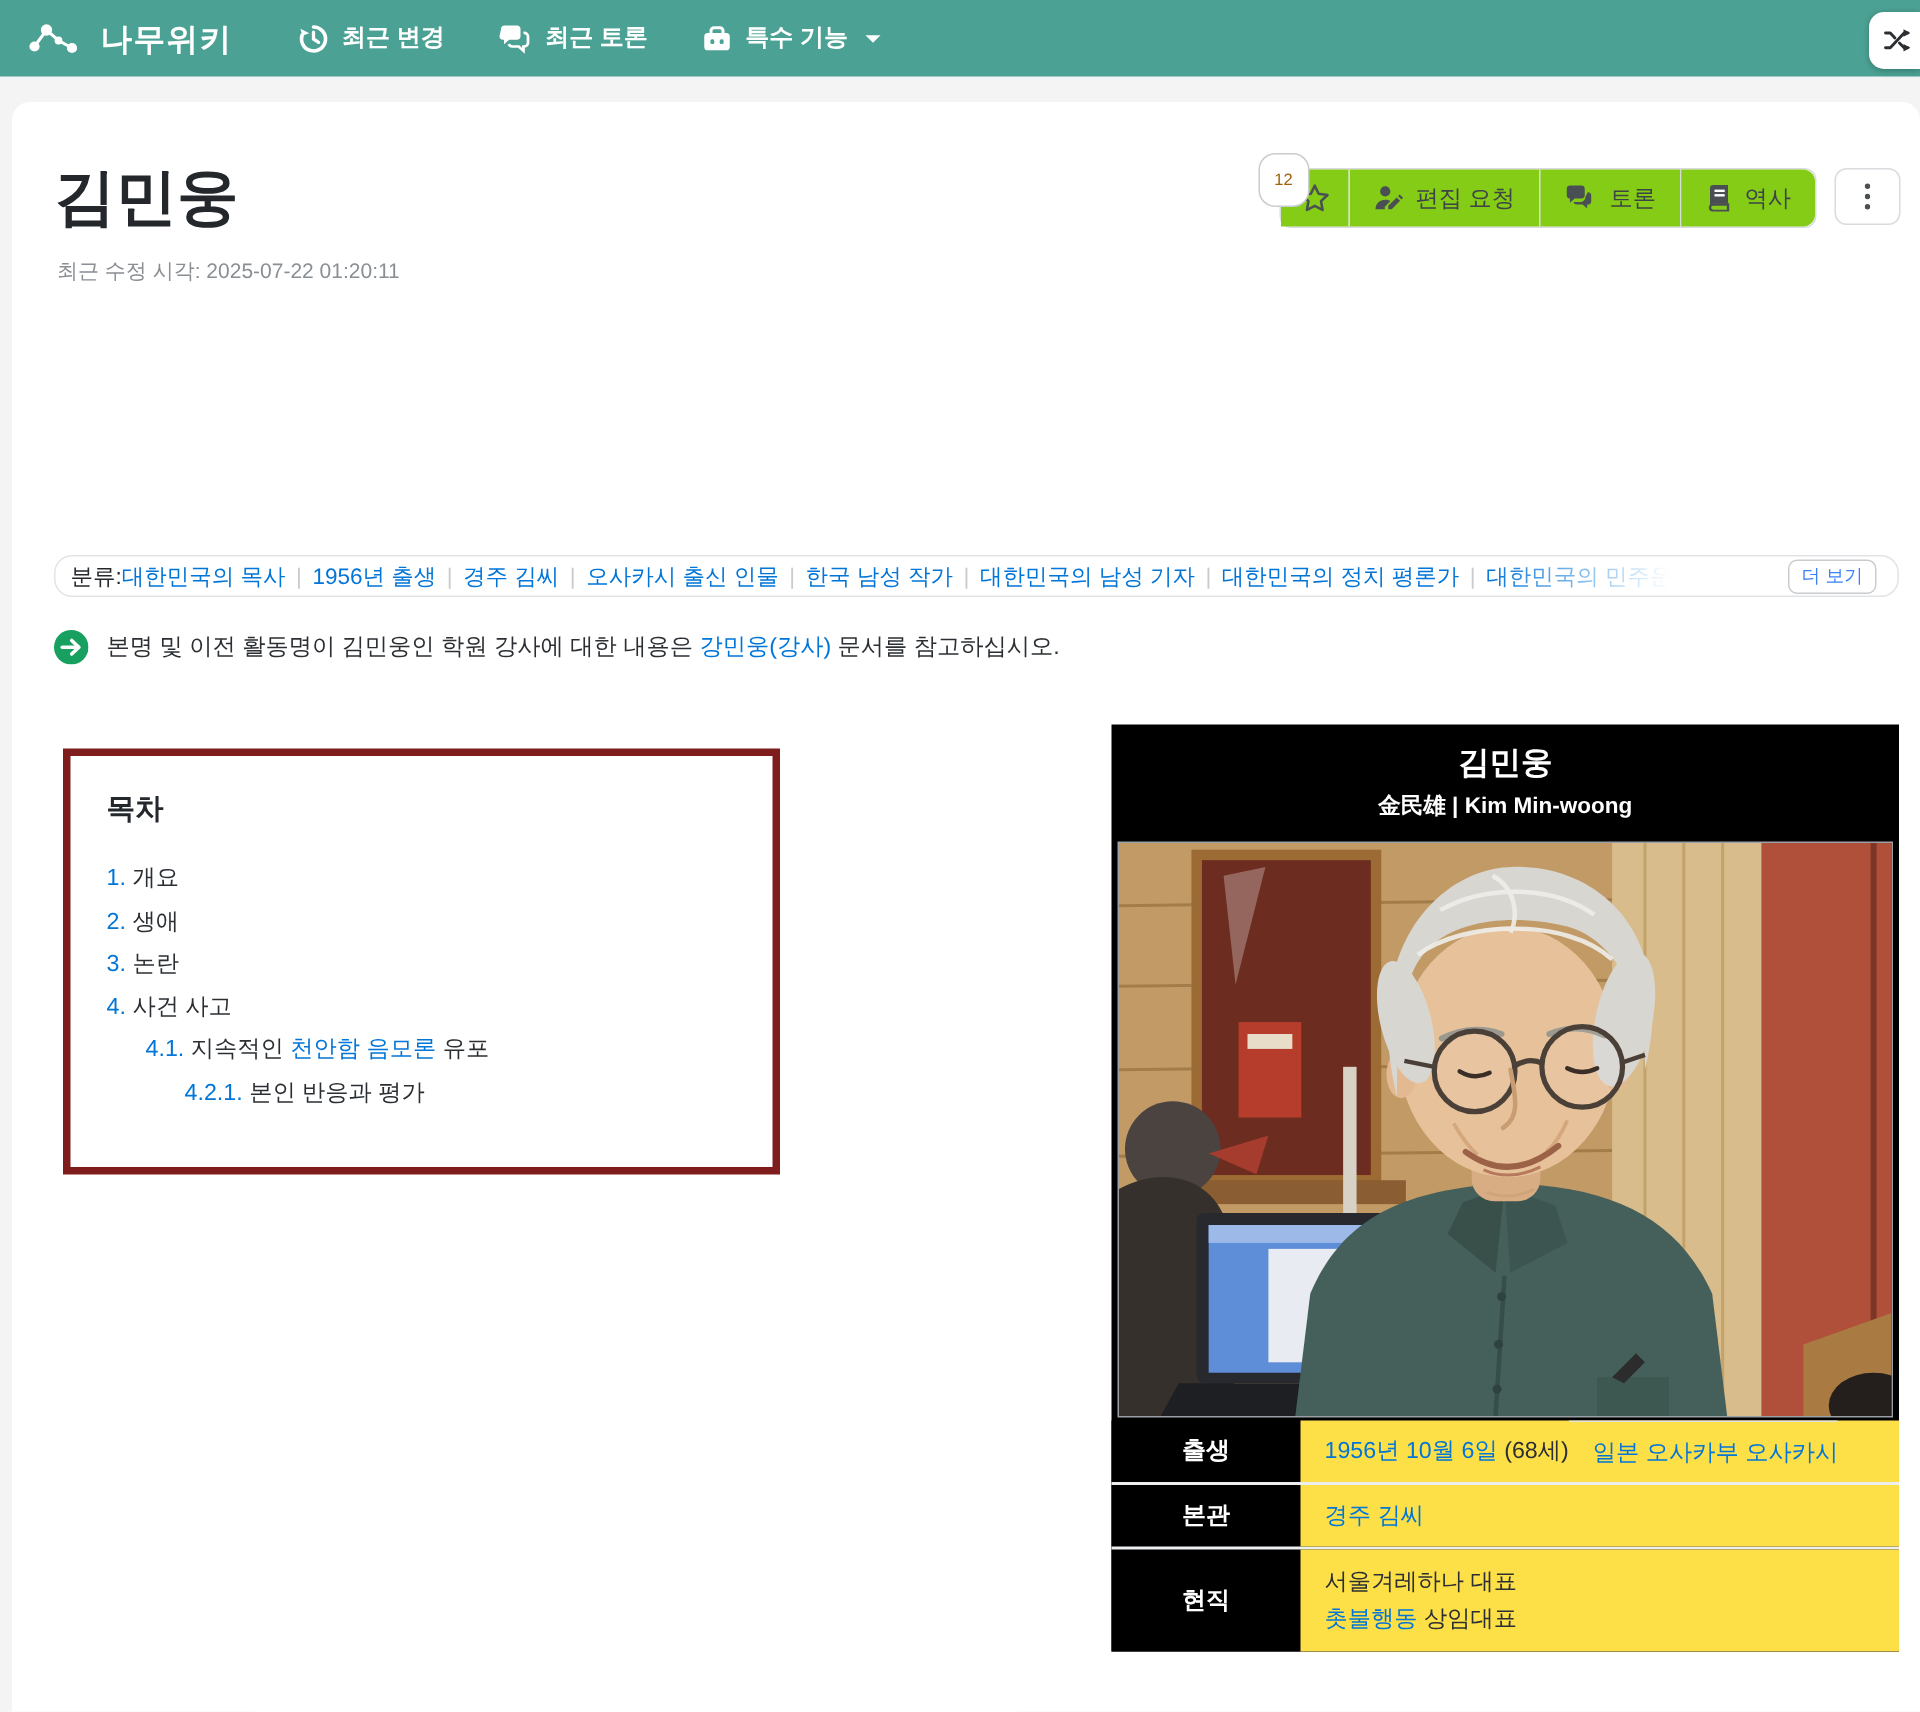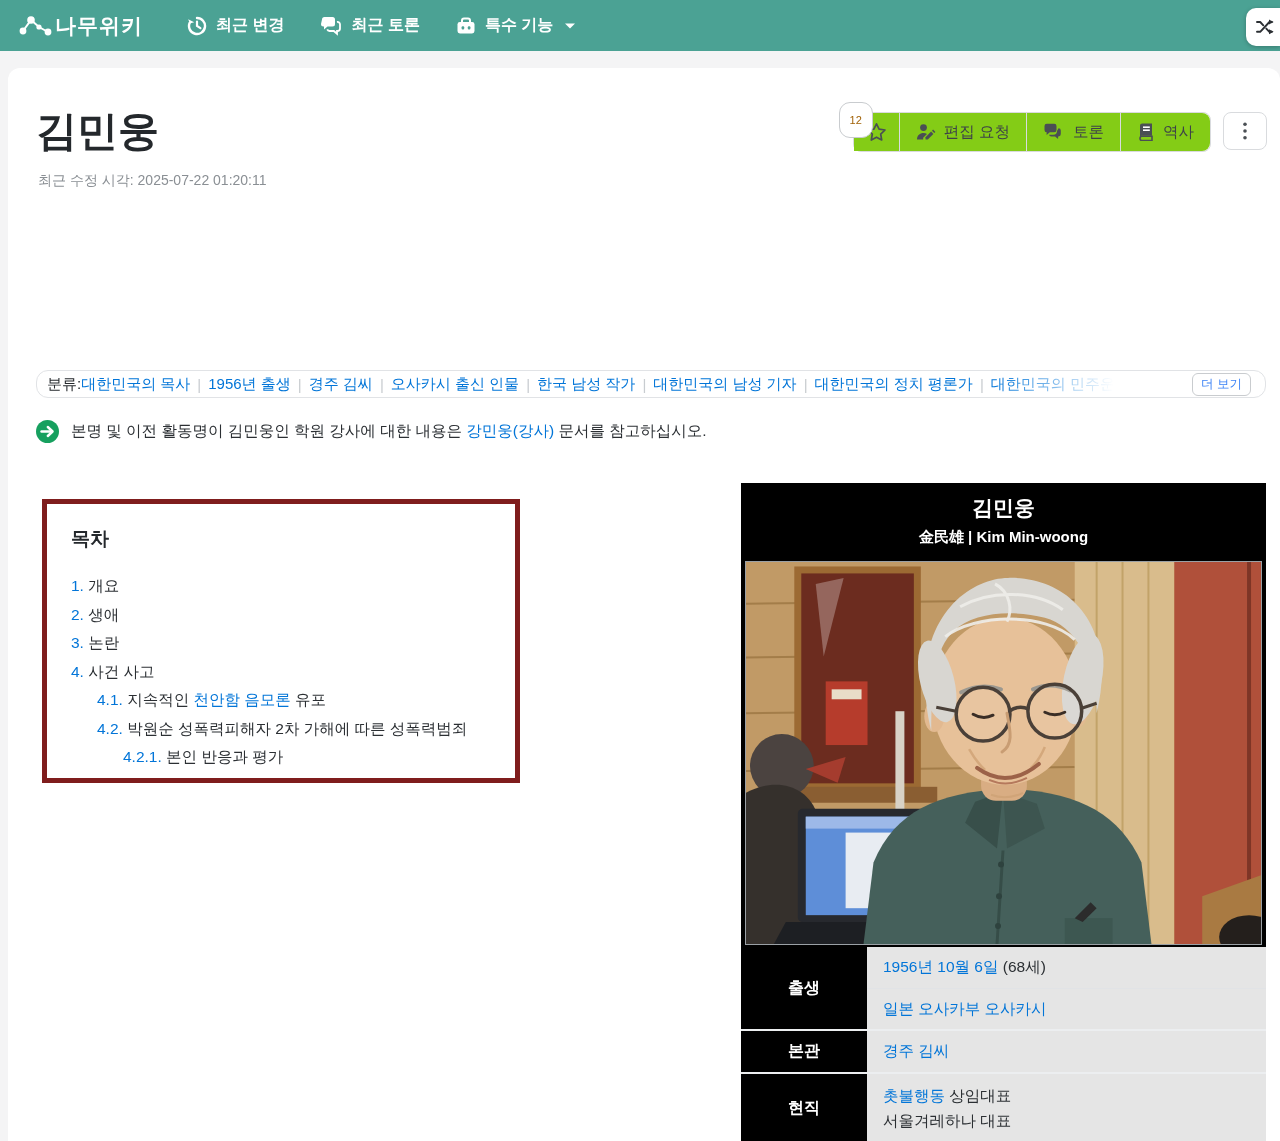--- a/index.html
+++ b/index.html
@@ -1,21 +1,21 @@
 <!DOCTYPE html>
 <html><head>
 <meta charset="utf-8">
 <style>
   * { margin:0; padding:0; box-sizing:border-box; }
   html,body { width:1280px; height:1141px; overflow:hidden;
     font-family:"Liberation Sans","DejaVu Sans",sans-serif; background:#f4f4f5; }
 
   
   .navbar { position:relative; height:51px; background:#4BA294; display:flex; align-items:center; padding:0 18px; }
-  .logo { display:flex; align-items:center; gap:1px; margin-right:44px; cursor:pointer; }
+  .logo { display:flex; align-items:center; gap:13px; margin-right:44px; cursor:pointer; }
   .logo-text { color:#fff; font-size:21px; font-weight:bold; letter-spacing:1px; }
   .nav-item { display:flex; align-items:center; gap:9px; color:#fff; font-size:16px; font-weight:600; margin-right:36px; cursor:pointer; }
   .nav-caret { margin-left:2px; }
   .random-box { position:absolute; right:0; top:8px; width:34px; height:38px; background:#fff;
     border-radius:10px 0 0 10px; box-shadow:0 1px 4px rgba(0,0,0,.25); display:flex; align-items:center; justify-content:center; padding-left:4px; }
 
   
   .card { position:absolute; left:8px; top:68px; width:1272px; height:1073px; background:#fff; border-radius:12px 12px 0 0; }
 
   .page-title { position:absolute; left:28px; top:36px; font-size:41px; font-weight:bold; color:#24282c; }
@@ -58,21 +58,21 @@
   
   .infobox { position:absolute; right:14px; top:415px; width:525px; background:#000; }
   .ib-head { padding:11px 0 12px; text-align:center; color:#fff; }
   .ib-name { font-size:21px; font-weight:bold; }
   .ib-sub { font-size:15px; font-weight:bold; margin-top:6px; }
   .ib-photo-wrap { padding:2px 4px; }
   .ib-photo { display:block; width:100%; height:384px; border:1px solid #9aa0a5; }
   .ib-row { display:flex; background:#000; }
   .ib-row + .ib-row { border-top:2px solid #eceef0; }
   .ib-label { width:126px; color:#fff; font-size:16px; font-weight:bold; display:flex; align-items:center; justify-content:center; }
-  .ib-vals { flex:1; background:#e5e5e5; display:flex; flex-direction:column; }
+  .ib-vals { flex:1; background:#fde047; display:flex; }
   .ib-line { padding:0 0 0 16px; font-size:15.5px; color:#2b2f33; display:flex; align-items:center; min-height:41px; }
   .ib-line + .ib-line { border-top:1px solid #e1e3e6; }
   .ib-line.multiline { display:block; padding:9px 0 9px 16px; line-height:25px; }
 
   svg { display:block; }
 </style>
 </head>
 <body>
 
 <div class="navbar">
@@ -234,21 +234,20 @@
   </div>
 
   <div class="toc">
     <div class="toc-title">목차</div>
     <div class="toc-list">
       <div class="toc-item"><a class="link">1.</a> <span>개요</span></div>
       <div class="toc-item"><a class="link">2.</a> <span>생애</span></div>
       <div class="toc-item"><a class="link">3.</a> <span>논란</span></div>
       <div class="toc-item"><a class="link">4.</a> <span>사건 사고</span></div>
       <div class="toc-item lv1"><a class="link">4.1.</a> <span>지속적인 </span><a class="link">천안함 음모론</a><span> 유포</span></div>
-      <div class="toc-item lv1"><a class="link">4.2.</a> <span>박원순 성폭력피해자 2차 가해에 따른 성폭력범죄</span></div>
       <div class="toc-item lv2"><a class="link">4.2.1.</a> <span>본인 반응과 평가</span></div>
     </div>
   </div>
 
   <div class="infobox">
     <div class="ib-head">
       <div class="ib-name">김민웅</div>
       <div class="ib-sub">金民雄 | Kim Min-woong</div>
     </div>
 
@@ -357,20 +356,20 @@
       <div class="ib-vals">
         <div class="ib-line">
             <a class="link">경주 김씨</a>
           </div>
       </div>
     </div>
     <div class="ib-row">
       <div class="ib-label">현직</div>
       <div class="ib-vals">
         <div class="ib-line multiline">
+          <div><span>서울겨레하나 대표</span></div>
           <div><a class="link">촛불행동</a><span> 상임대표</span></div>
-          <div><span>서울겨레하나 대표</span></div>
         </div>
       </div>
     </div>
   </div>
 
 </div>
 
 </body></html>

